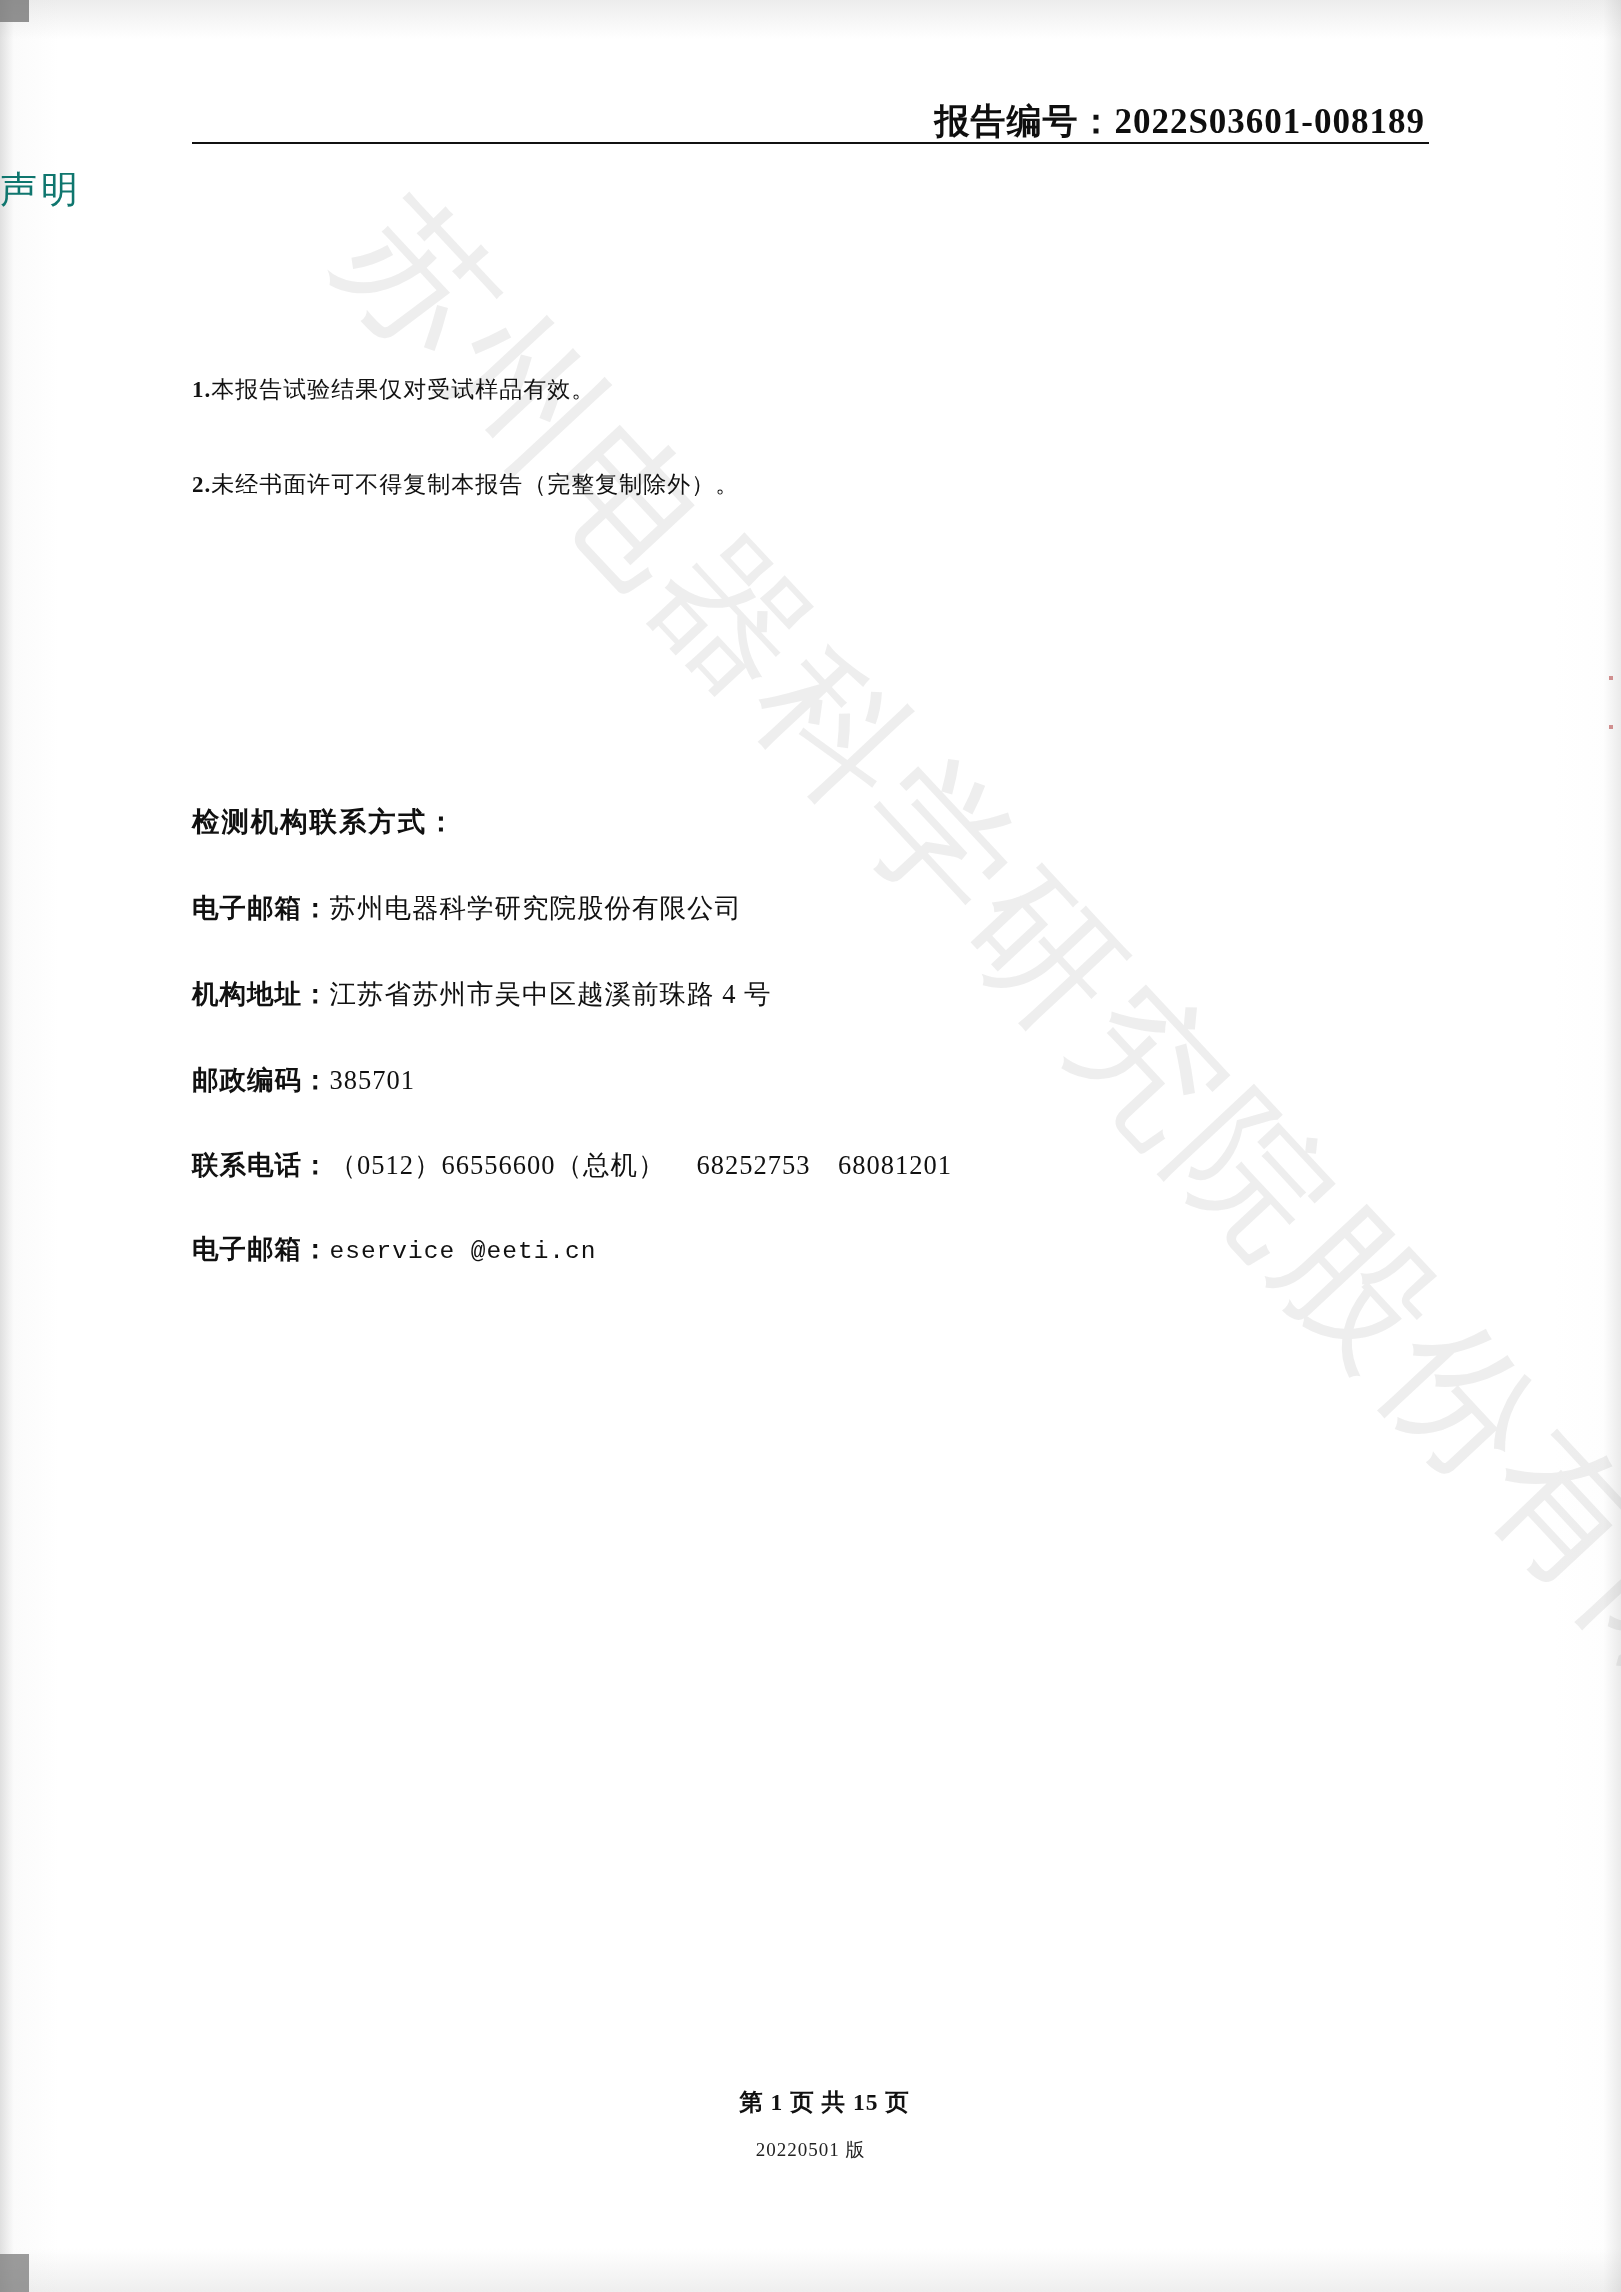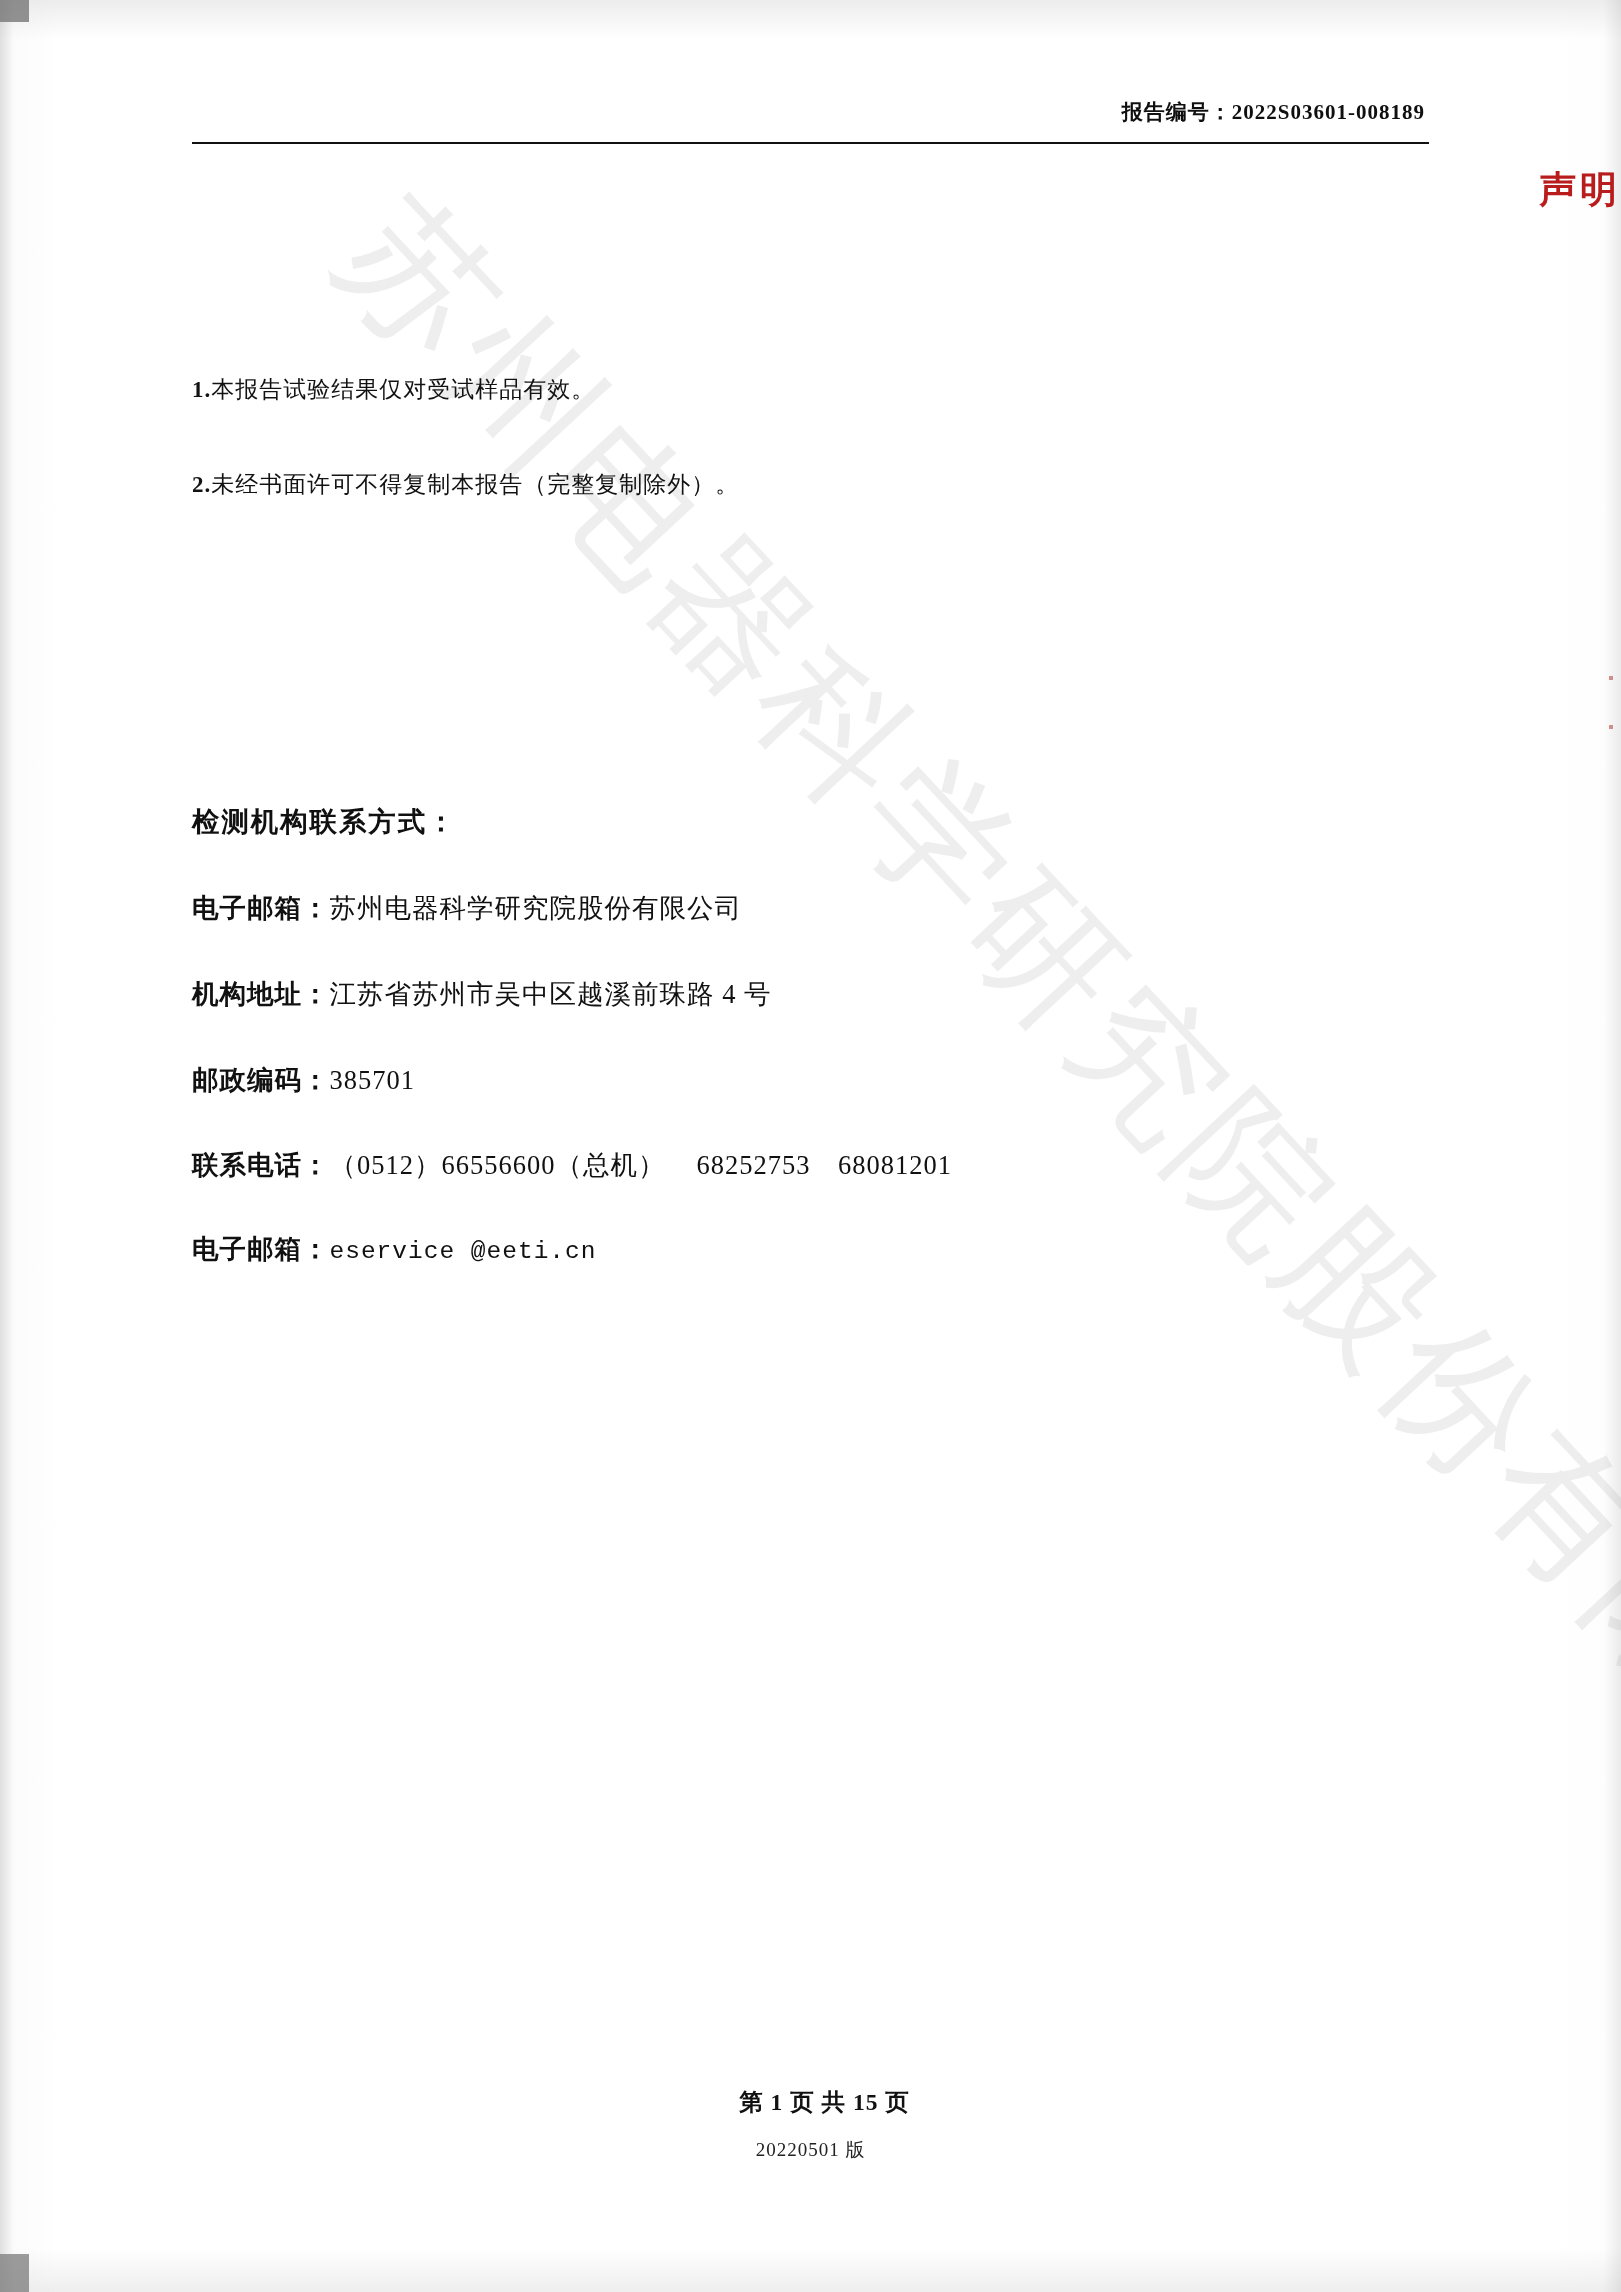--- a/index.html
+++ b/index.html
@@ -63,45 +63,45 @@
     left: 0;
     top: 0;
     width: 100%;
     height: 100%;
   }
 
   .report-no {
     position: absolute;
     right: 196px;
     top: 98px;
-    font-size: 21px;
+    font-size: 35px;
     font-weight: bold;
     letter-spacing: 1px;
     color: #0f0f0f;
     white-space: nowrap;
     margin-left: 6px;
   }
   .header-rule {
     position: absolute;
     left: 192px;
     right: 192px;
     top: 142px;
     border-top: 2.9px solid #111;
   }
 
   .doc-title {
     position: absolute;
     left: 0;
     right: 0;
     top: 165px;
-    text-align: right;
+    text-align: left;
     font-size: 37px;
-    font-weight: bold;
+    font-weight: normal;
     letter-spacing: 3.9px;
-    color: #b91c1c;
+    color: #0f766e;
   }
 
   .clause {
     position: absolute;
     left: 192px;
     font-size: 23px;
     color: #121212;
     letter-spacing: 1px;
   }
   .clause .num { font-weight: bold; }

